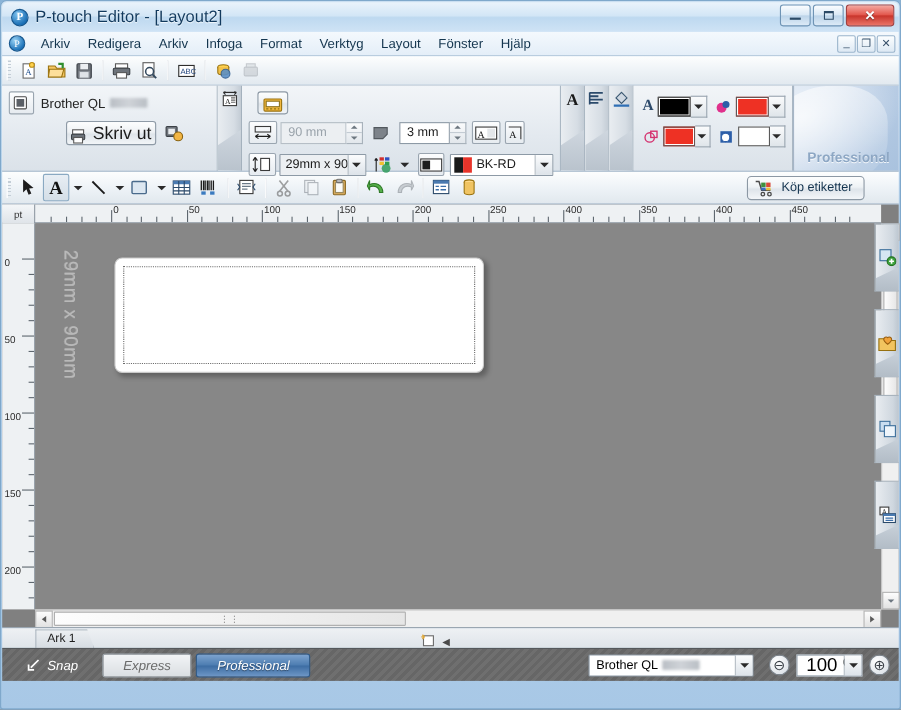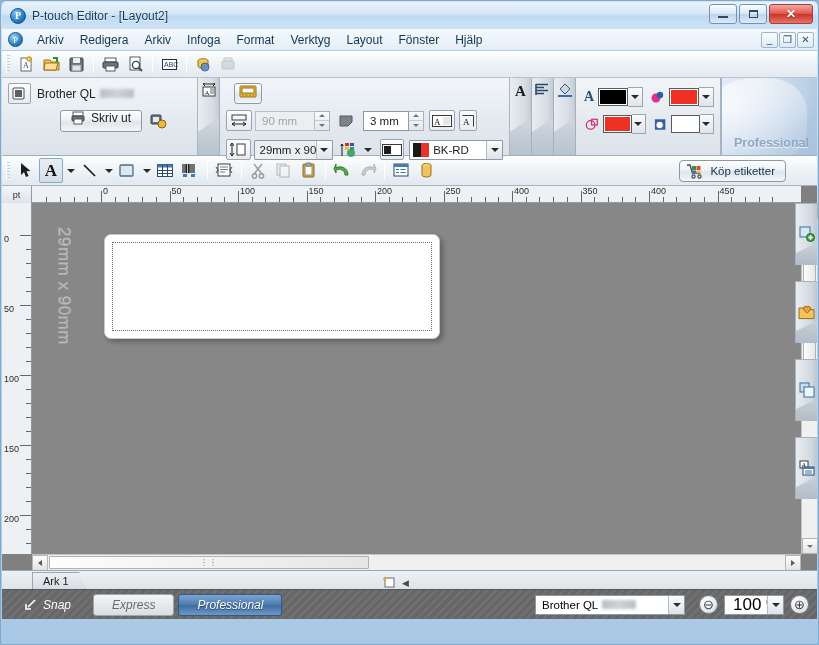--- a/index.html
+++ b/index.html
@@ -31,21 +31,21 @@
   #titlebar .app-ico {
     width: 16px; height: 16px; margin-left: 8px; margin-right: 6px;
     border-radius: 50%;
     background: radial-gradient(circle at 35% 30%, #7fc3ef, #1b6fb5 70%);
     border: 1px solid #15558c;
     color: #fff; font-size: 10px; font-weight: bold;
     display: flex; align-items: center; justify-content: center;
     font-family: "Liberation Serif", serif;
   }
   #titlebar .title {
-    font-size: 12px; color: #123a5e;
+    font-size: 15px; color: #123a5e;
     text-shadow: 0 1px 1px rgba(255,255,255,.9);
   }
   .wbtns { position: absolute; right: 4px; top: 2px; display: flex; gap: 2px; }
   .wbtn {
     width: 28px; height: 20px; border-radius: 3px;
     border: 1px solid #6f94b5;
     background: linear-gradient(180deg,#fbfdff 0%, #d9e8f5 48%, #bcd4e9 52%, #dceaf7 100%);
     display: flex; align-items: center; justify-content: center;
     font-size: 10px; color: #2b4a66;
   }
@@ -153,22 +153,22 @@
   .up { width:0;height:0;border-left:3px solid transparent;border-right:3px solid transparent;border-bottom:3px solid #6d7780;}
   .dn { width:0;height:0;border-left:3px solid transparent;border-right:3px solid transparent;border-top:3px solid #6d7780;}
   .numfield {
     height:20px; border:1px solid #8d9aa6; background:#fff; font-size:11.5px;
     display:flex; align-items:center; padding-left:6px; color:#1b1b1b;
   }
   .numfield.dis { background:#eceff2; color:#9aa3ab; border-color:#b6bec6;}
   .btn3d {
     border:1px solid #8e9aa6; border-radius:3px;
     background: linear-gradient(180deg,#fdfefe 0%,#eef1f4 45%,#dfe5ea 55%,#f2f5f8 100%);
-    display:flex; align-items:flex-start; justify-content:center;
-    font-size:12px; color:#1c1c1c;
+    display:flex; align-items:flex-end; justify-content:center;
+    font-size:16px; color:#1c1c1c;
   }
   .icobox {
     width:23px; height:21px; border:1px solid #9aa5b0; border-radius:2px;
     background:linear-gradient(180deg,#fcfdfe,#e6ebf0);
     display:flex;align-items:center;justify-content:center;
   }
   .swatch {
     width:30px; height:18px; border:1px solid #5a5a5a;
     box-shadow: inset 0 0 0 1px #fff;
   }

